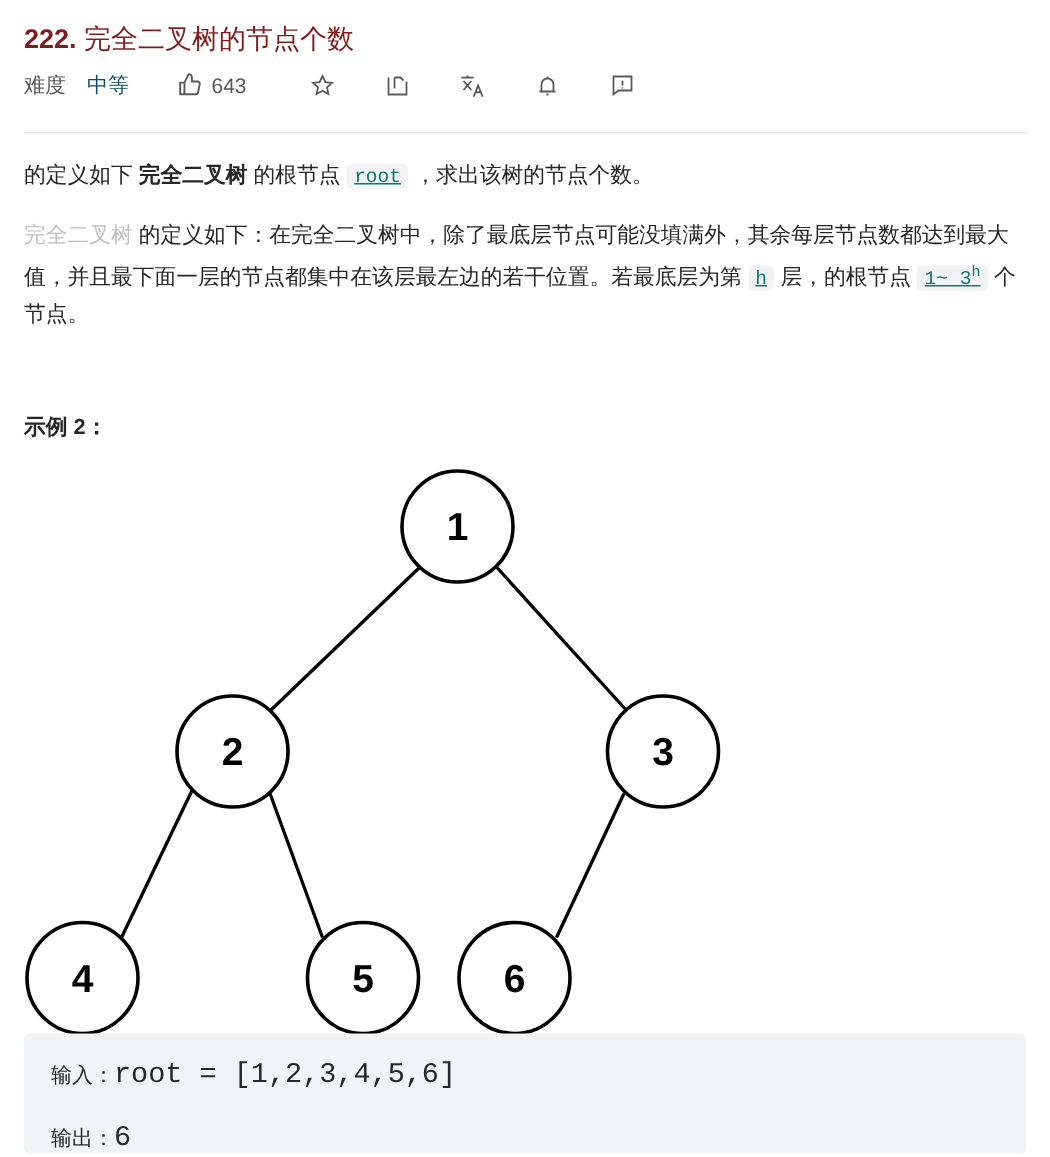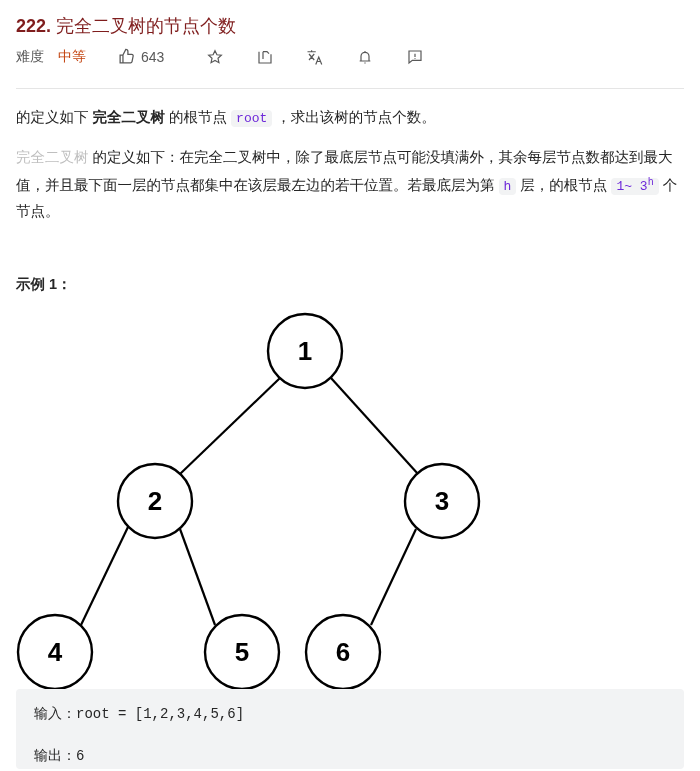--- a/index.html
+++ b/index.html
@@ -2,39 +2,39 @@
 <html><head>
 <meta charset="utf-8">
 <style>
   html, body { margin:0; padding:0; background:#ffffff; }
   body { width:700px; height:771px; position:relative; overflow:hidden;
          font-family:"Liberation Sans","DejaVu Sans",sans-serif; color:#262626; }
   .title { position:absolute; left:16px; top:14px; font-size:18px; color:#7f1d1d; }
   .title .num { font-weight:bold; }
   .meta { position:absolute; left:16px; top:48px; height:22px; display:flex; align-items:flex-start; font-size:14px; color:#595959; }
   .meta .diff-label { margin-right:14px; }
-  .meta .diff { color:#c2410c; margin-right:32px; }
+  .meta .diff { color:#0c4a6e; margin-right:32px; }
   .meta .likes { display:flex; align-items:center; margin-right:42px; }
   .meta .likes svg { margin-right:6px; }
   .meta .icon { width:18px; height:18px; display:flex; align-items:center; justify-content:center; margin-right:32px; }
   .divider { position:absolute; left:16px; right:16px; top:88px; height:1px; background:#e5e5e5; }
   .p { position:absolute; left:16px; width:672px; font-size:14.5px; line-height:25px; color:#262626; }
   .p1 { top:105px; }
   .p2 { top:145px; }
-  .code { font-family:"Liberation Mono","DejaVu Sans Mono",monospace; background:#f2f3f4; border-radius:4px; padding:1px 5px; font-size:13px; color:#6d28d9; }
+  .code { font-family:"Liberation Mono","DejaVu Sans Mono",monospace; background:#f2f3f4; border-radius:4px; padding:1px 5px; font-size:13px; color:#0f766e;text-decoration:underline; }
   .muted { color:#bfbfbf; }
   b { font-weight:bold; }
   .ex-title { position:absolute; left:16px; top:275px; font-size:14.5px; font-weight:bold; }
   svg.tree { position:absolute; left:0; top:300px; }
   .example { position:absolute; left:16px; right:16px; top:689px; height:80px; background:#f2f3f4; border-radius:4px; }
   .example .line { position:absolute; left:18px; font-size:14px; }
   .example .l1 { top:16px; }
   .example .l2 { top:42px;margin-top:16px; }
   .example .k { font-weight:normal; }
-  .example .v { font-family:"Liberation Mono","DejaVu Sans Mono",monospace; font-size:14px; }
+  .example .v { font-family:"Liberation Mono","DejaVu Sans Mono",monospace; font-size:19px; }
   sup { font-size:10px; }
 </style>
 </head>
 <body>
 
 <div class="title">
   <span class="num">222.</span>
   <span>完全二叉树的节点个数</span>
 </div>
 
@@ -74,21 +74,21 @@
       </svg>
   </span>
 </div>
 
 <div class="divider"></div>
 
 <div class="p p1"><span>的定义如下 </span><b>完全二叉树</b><span> 的根节点 </span><span class="code">root</span><span> ，求出该树的节点个数。</span></div>
 
 <div class="p p2"><span class="muted">完全二叉树</span><span> 的定义如下：在完全二叉树中，除了最底层节点可能没填满外，其余每层节点数都达到最大值，并且最下面一层的节点都集中在该层最左边的若干位置。若最底层为第 </span><span class="code">h</span><span> 层，的根节点 </span><span class="code"><span>1~ 3</span><sup>h</sup></span><span> 个节点。</span></div>
 
-<div class="ex-title">示例 1：</div>
+<div class="ex-title">示例 2：</div>
 
 <svg class="tree" width="700" height="390" viewBox="0 0 700 390">
   <g stroke="#000" stroke-width="2.2" fill="none">
     <line x1="280" y1="78" x2="180" y2="174"></line>
     <line x1="331" y1="78" x2="418" y2="174"></line>
     <line x1="128" y1="227" x2="81" y2="325"></line>
     <line x1="180" y1="229" x2="215" y2="325"></line>
     <line x1="416" y1="229" x2="371" y2="325"></line>
   </g>
   <g id="nodes" stroke="#000" stroke-width="2.4" fill="#fff">

